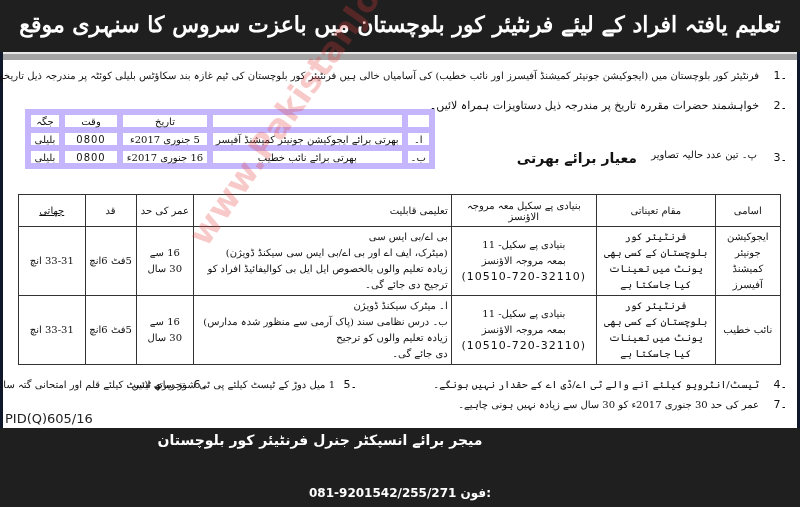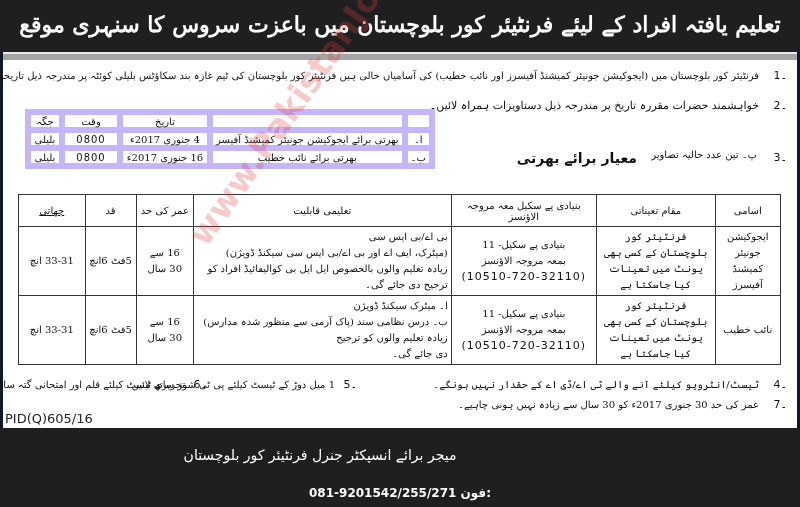--- a/index.html
+++ b/index.html
@@ -27,21 +27,21 @@
   .crit { position: absolute; left: 15px; top: 134px; width: 763px; border-collapse: collapse; direction: rtl; font-family: "DejaVu Serif", serif; font-size: 10px; }
   .crit th, .crit td { border: 1px solid #333; text-align: center; vertical-align: middle; padding: 2px 3px; }
   .crit th { height: 32px; font-weight: normal; }
   .crit td { height: 67px; line-height: 16px; }
   .crit .qual { text-align: right; }
   .crit .latin { font-family: "DejaVu Sans", sans-serif; font-size: 11px; letter-spacing: 1px; }
 
   .pid { position: absolute; left: 2px; top: 351px; font-size: 13px; font-family: "DejaVu Sans", sans-serif; color: #222; }
 
   .footer { position: absolute; left: 0; top: 428px; width: 800px; height: 79px; background: #1f1f1f; color: #fff; text-align: center; }
-  .footer .line1 { position: absolute; left: 0; width: 640px; top: 19px; direction: rtl; font-size: 14px; font-family: "DejaVu Sans", sans-serif; }
+  .footer .line1 { position: absolute; left: 0; width: 640px; top: 4px; direction: rtl; font-size: 14px; font-family: "DejaVu Sans", sans-serif; font-weight: bold; }
   .footer .line2 { position: absolute; left: 0; width: 800px; top: 24px; direction: rtl; font-size: 24px; font-weight: bold; font-family: "DejaVu Sans", sans-serif; letter-spacing: 10px; }
   .footer .line3 { position: absolute; left: 0; width: 800px; top: 58px; font-size: 12px; font-weight: bold; font-family: "DejaVu Sans", sans-serif; }
 
   .watermark { position: absolute; left: 180px; top: 230px; transform: rotate(-55deg); transform-origin: left top;
                color: rgba(230, 60, 60, 0.28); font-size: 34px; font-weight: bold; font-family: "DejaVu Sans", sans-serif; white-space: nowrap; pointer-events: none; }
 </style>
 </head>
 <body>
 
 <div class="ad">
@@ -65,21 +65,21 @@
           <tr>
         <td style="width:18px;"></td>
         <td style="width:140px;"></td>
         <td style="width:90px;">تاریخ</td>
         <td style="width:58px;">وقت</td>
         <td style="width:34px;">جگہ</td>
       </tr>
       <tr>
         <td>ا۔</td>
         <td>بھرتی برائے ایجوکیشن جونیئر کمیشنڈ آفیسر</td>
-        <td>4 جنوری 2017ء</td>
+        <td>5 جنوری 2017ء</td>
         <td class="latin">0800</td>
         <td>بلیلی</td>
       </tr>
       <tr>
         <td>ب۔</td>
         <td>بھرتی برائے نائب خطیب</td>
         <td>16 جنوری 2017ء</td>
         <td class="latin">0800</td>
         <td>بلیلی</td>
       </tr>
@@ -88,21 +88,21 @@
 
     <span class="num" style="right:10px; top:91px;">3۔</span>
     <div class="section-title">معیار برائے بھرتی</div>
 
     <table class="crit">
       <tbody>
           <tr>
         <th style="width:64px;">اسامی</th>
         <th style="width:116px;">مقام تعیناتی</th>
         <th style="width:142px;">بنیادی پے سکیل معہ مروجہ الاؤنسز</th>
-        <th style="width:252px;">تعلیمی قابلیت</th>
+        <th style="width:252px;text-align:right;">تعلیمی قابلیت</th>
         <th style="width:56px;">عمر کی حد</th>
         <th style="width:50px;">قد</th>
         <th style="width:65px;text-decoration:underline;">چھاتی</th>
       </tr>
       <tr>
         <td>ایجوکیشن جونیئر کمیشنڈ آفیسرز</td>
         <td>فرنٹیئر کور بلوچستان کے کسی بھی یونٹ میں تعینات کیا جاسکتا ہے</td>
         <td>
           <div>بنیادی پے سکیل- 11</div>
           <div>بمعہ مروجہ الاؤنسز</div>

